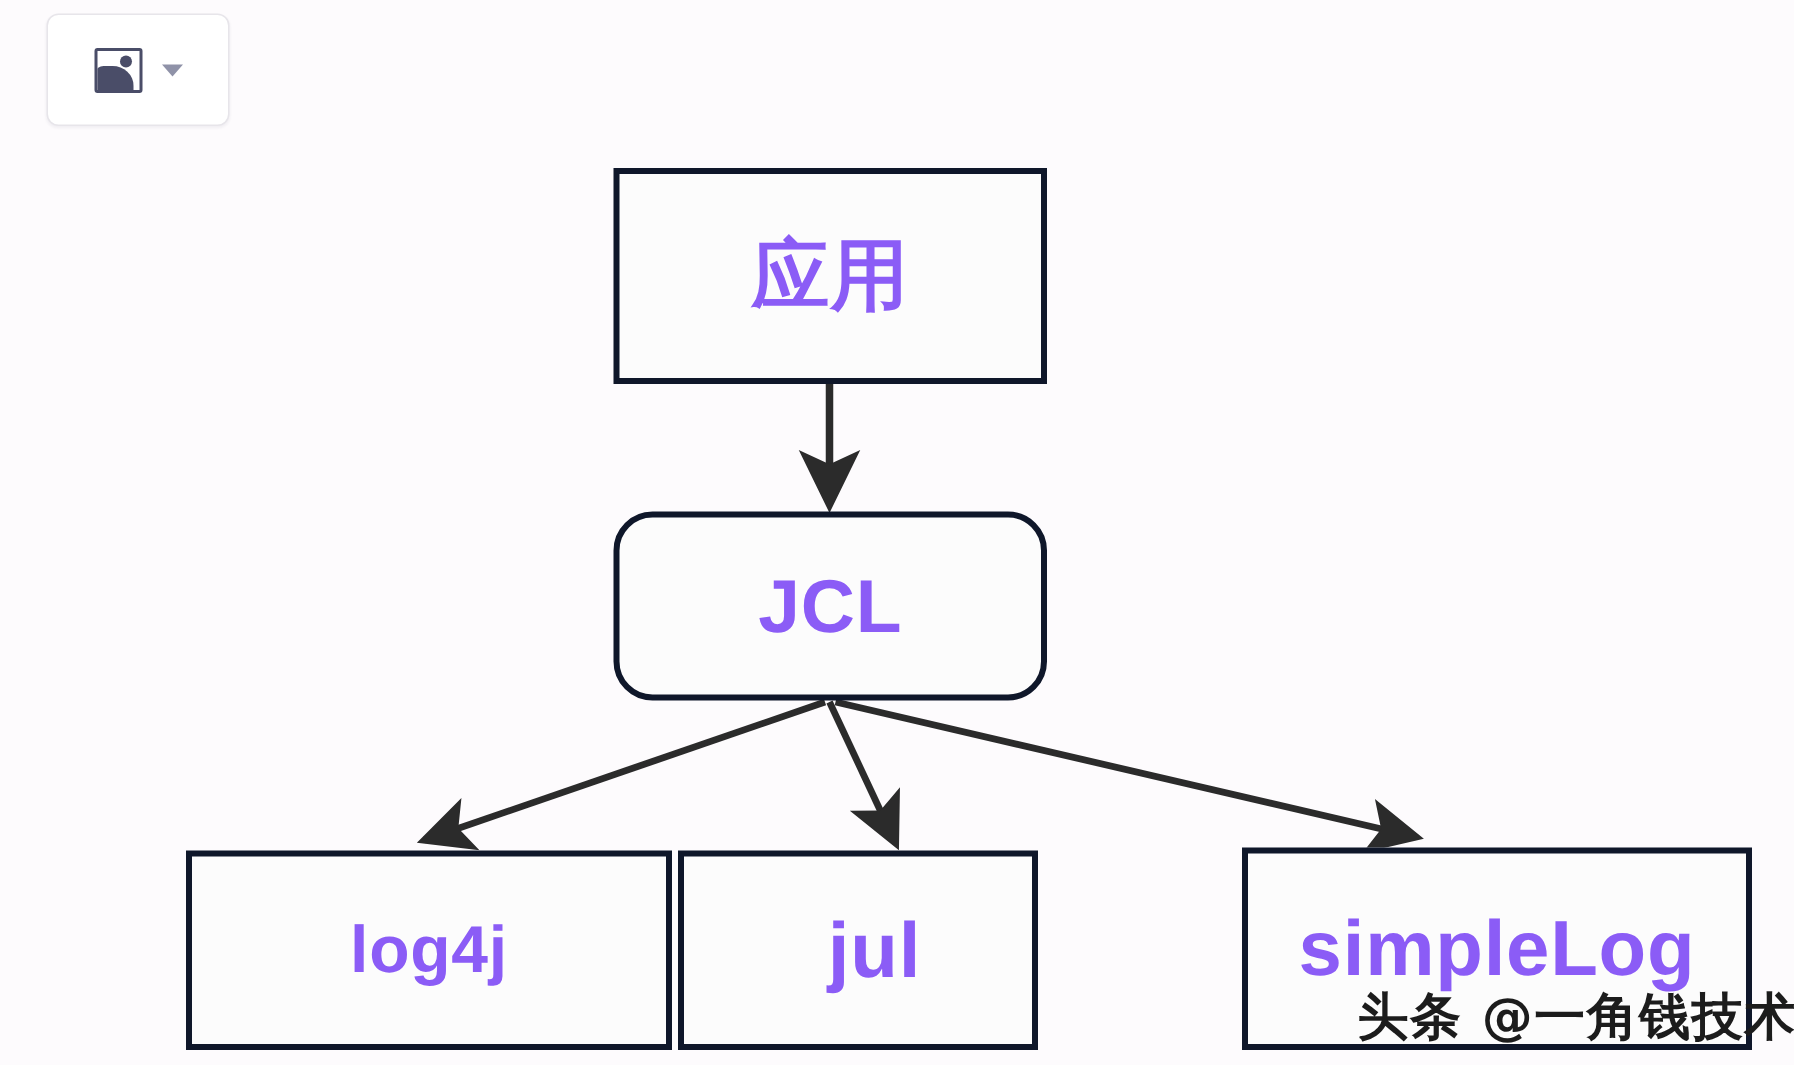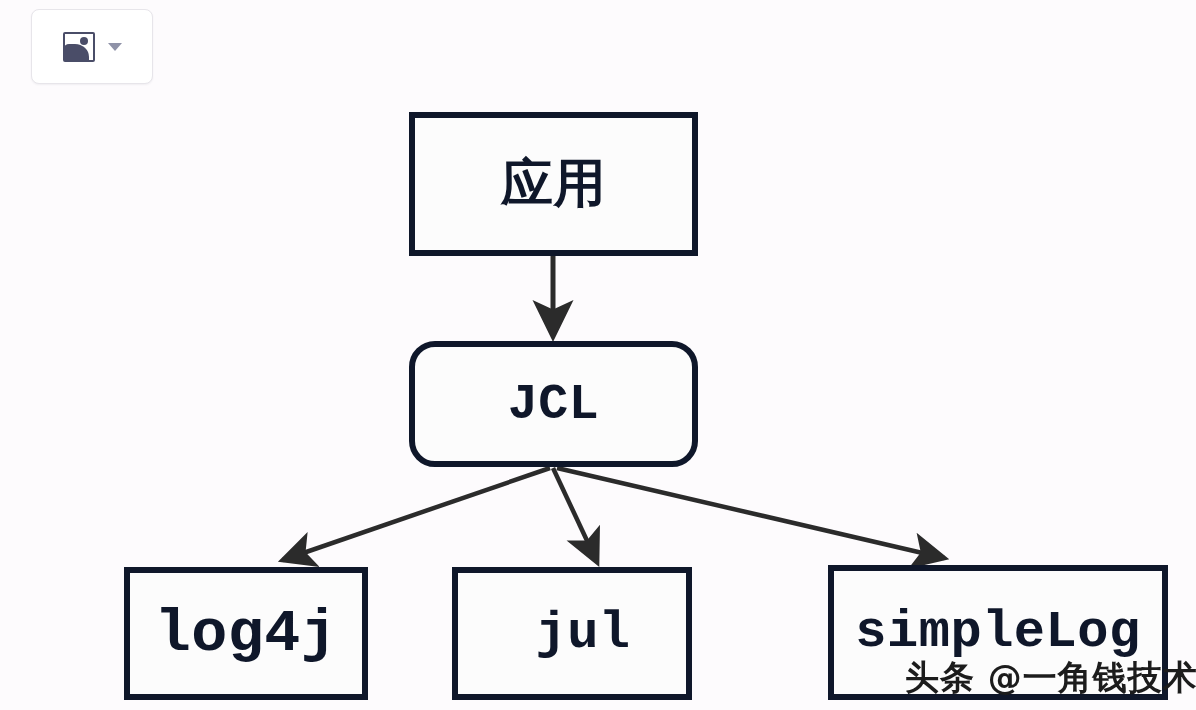--- a/index.html
+++ b/index.html
@@ -80,34 +80,33 @@
   
   #diagram {
     position: absolute;
     left: 0;
     top: 0;
     width: 1196px;
     height: 710px;
   }
   .node {
     position: absolute;
-    border: 6px solid #0f172a;
+    border: 4px solid #0f172a;
     background: #fcfcfc;
     display: flex;
     align-items: center;
     justify-content: center;
-    color: #0f172a;
+    color: #8b5cf6;
     font-weight: bold;
     letter-spacing: 0.5px;
     z-index: 2;
-    font-family: Liberation Mono, monospace;
   }
   .node.n-app   { left: 409px; top: 112px; width: 289px; height: 144px; font-size: 52px; }
   .node.n-jcl   { left: 409px; top: 341px; width: 289px; height: 126px; font-size: 50px; border-radius: 26px; }
-  .node.n-log4j { left: 124px; top: 567px; width: 244px; height: 133px; font-size: 60px; }
+  .node.n-log4j { left: 124px; top: 567px; width: 324px; height: 133px; font-size: 44px; }
   .node.n-jul   { left: 452px; top: 567px; width: 240px; height: 133px; font-size: 52px; padding-left: 22px; }
   .node.n-slog  { left: 828px; top: 565px; width: 340px; height: 135px; font-size: 52px; }
 
   svg.edges {
     position: absolute;
     left: 0; top: 0;
     width: 1196px;
     height: 710px;
     z-index: 1;
     pointer-events: none;

